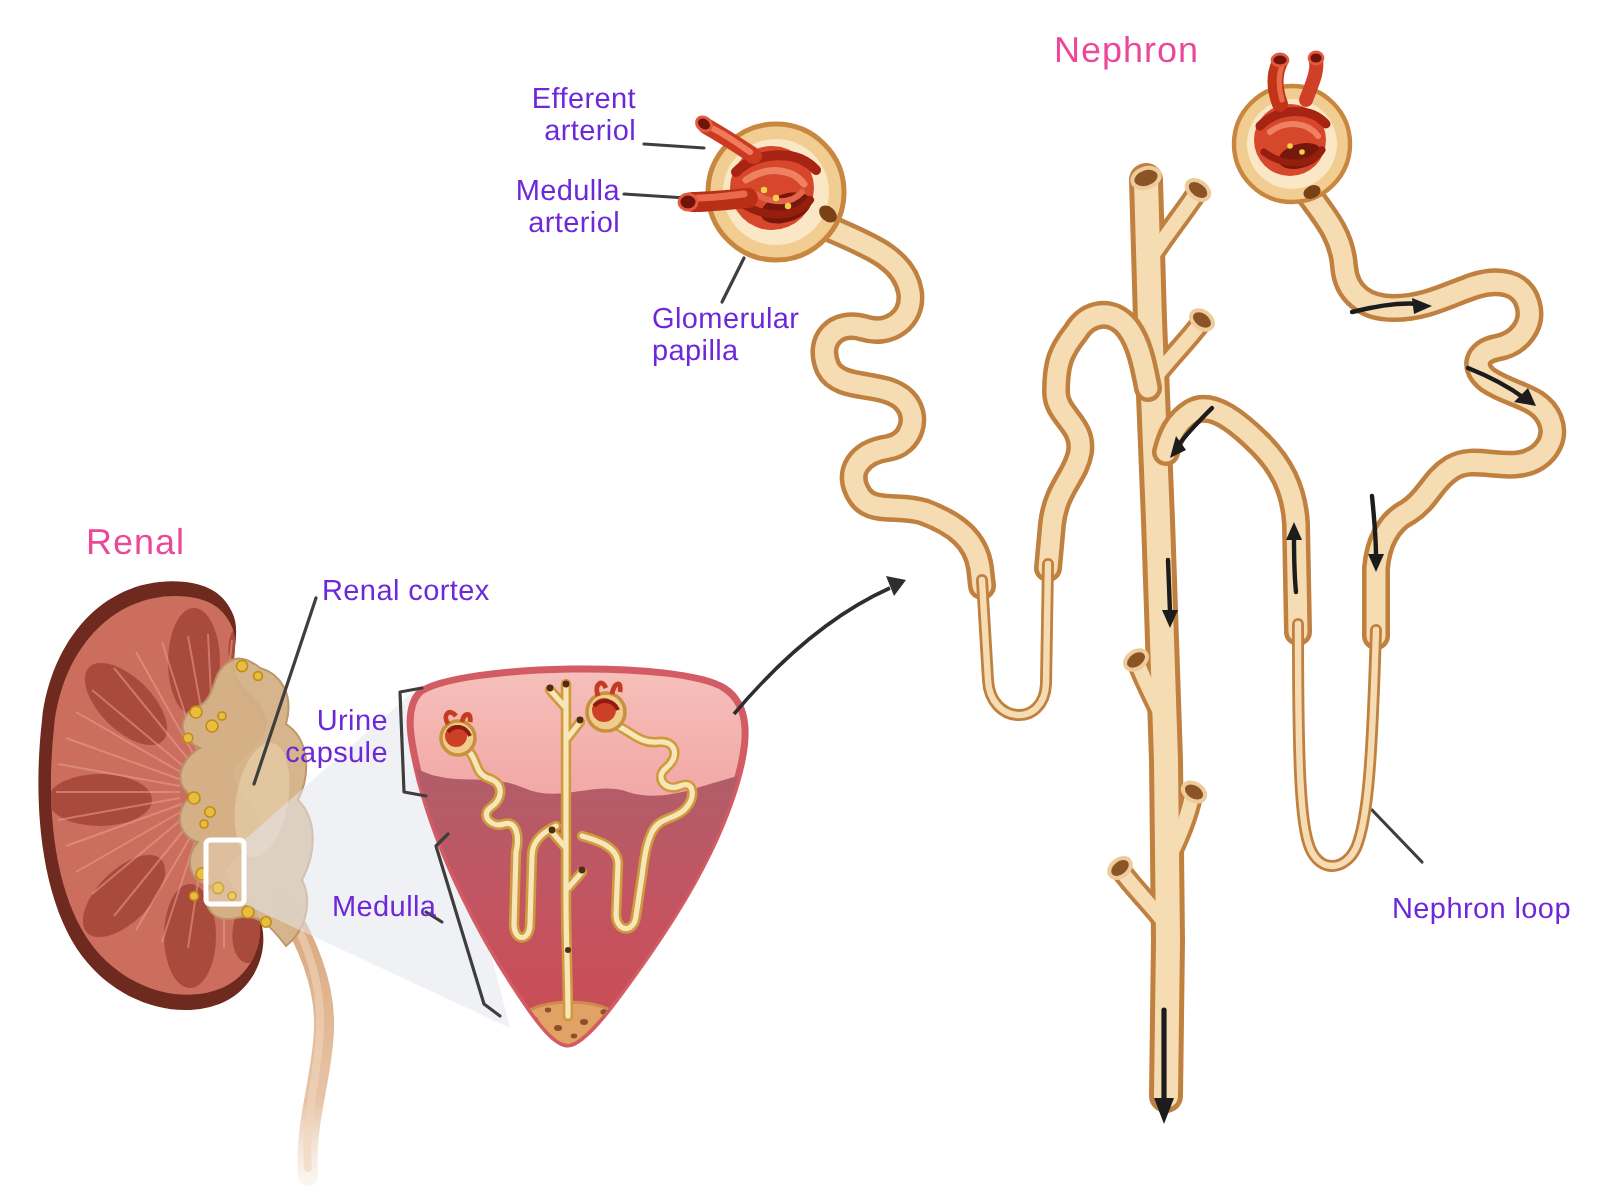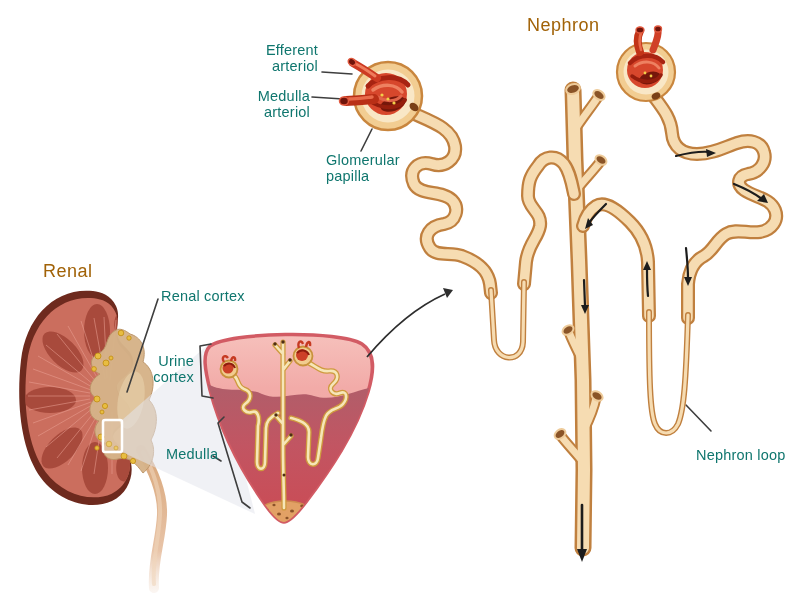--- a/index.html
+++ b/index.html
@@ -1,20 +1,20 @@
 <!DOCTYPE html>
 <html><head>
 <meta charset="utf-8">
 <style>
   html,body{margin:0;padding:0;background:#ffffff;}
   .canvas{position:relative;width:800px;height:595px;background:#ffffff;overflow:hidden;
           font-family:"Liberation Sans",sans-serif;}
   .canvas svg{position:absolute;left:0;top:0;}
-  .lbl{position:absolute;color:#0f766e;font-size:14.5px;line-height:16px;letter-spacing:.2px;white-space:nowrap;}
-  .title{font-size:18px;color:#a16207;font-weight:500;letter-spacing:.5px;}
+  .lbl{position:absolute;color:#6d28d9;font-size:14.5px;line-height:16px;letter-spacing:.2px;white-space:nowrap;}
+  .title{font-size:18px;color:#ec4899;font-weight:500;letter-spacing:.5px;}
   .r{text-align:right;}
 </style>
 </head>
 <body>
 
 <div class="canvas">
 <svg width="800" height="595" viewBox="0 0 800 595">
   <defs>
     <linearGradient id="triGrad" x1="0" y1="335" x2="0" y2="525" gradientUnits="userSpaceOnUse">
       <stop offset="0" stop-color="#f6c0bb"></stop>
@@ -281,21 +281,21 @@
   </g>
 </svg>
 
   <div class="lbl title" style="left:43px;top:263px">Renal</div>
   <div class="lbl title" style="left:527px;top:17px">Nephron</div>
 
   <div class="lbl" style="left:161px;top:288px">Renal cortex</div>
 
   <div class="lbl r" style="left:136px;top:353px;width:58px">
     <div>Urine</div>
-    <div>cortex</div>
+    <div>capsule</div>
   </div>
 
   <div class="lbl" style="left:166px;top:446px">Medulla</div>
 
   <div class="lbl r" style="left:252px;top:42px;width:66px">
     <div>Efferent</div>
     <div>arteriol</div>
   </div>
 
   <div class="lbl r" style="left:244px;top:88px;width:66px">

